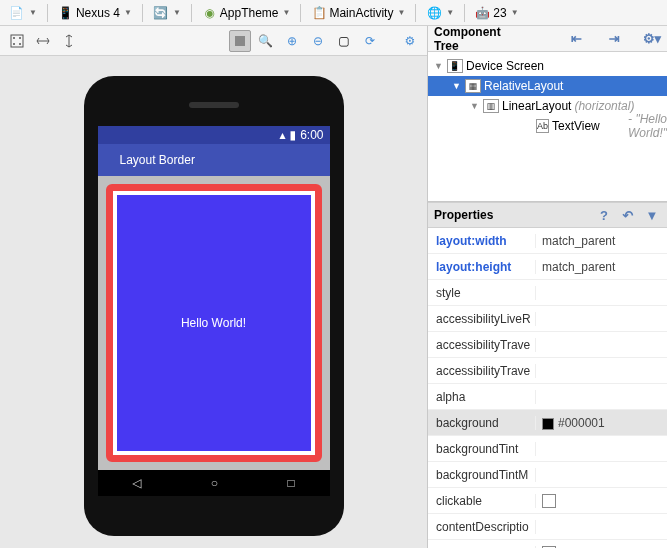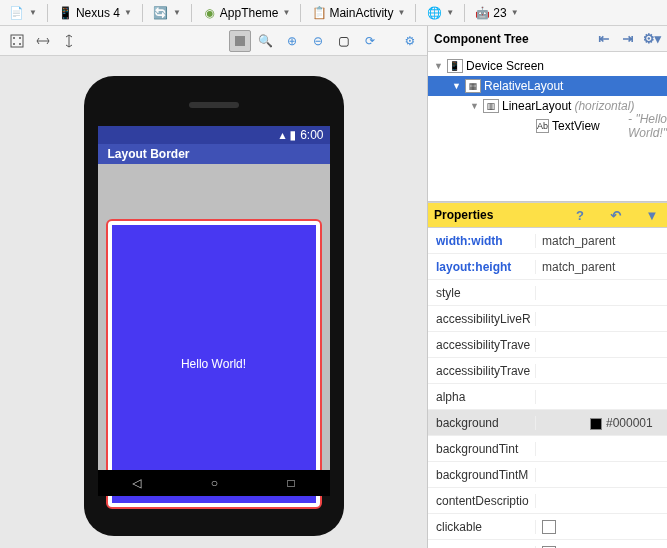--- a/index.html
+++ b/index.html
@@ -12,41 +12,41 @@
 .main-row { display: flex; flex: 1; min-height: 0; }
 .design-area { width: 428px; background: #e8e8e8; display: flex; flex-direction: column; border-right: 1px solid #c8c8c8; }
 .design-tools { display: flex; align-items: center; height: 30px; padding: 0 6px; gap: 4px; background: #f5f5f5; border-bottom: 1px solid #d0d0d0; }
 .tool-btn { width: 22px; height: 22px; display: flex; align-items: center; justify-content: center; border: 1px solid transparent; border-radius: 2px; cursor: pointer; }
 .tool-btn.sel { background: #d0d0d0; border-color: #a0a0a0; }
 .canvas-wrap { flex: 1; display: flex; align-items: flex-start; justify-content: center; padding: 20px 0; overflow: hidden; }
 .phone { width: 260px; height: 460px; background: #111; border-radius: 30px; padding: 50px 14px 40px 14px; position: relative; }
 .phone-speaker { width: 50px; height: 6px; background: #333; border-radius: 3px; position: absolute; top: 26px; left: 50%; transform: translateX(-50%); }
 .phone-screen { width: 100%; height: 100%; background: #fff; display: flex; flex-direction: column; }
 .statusbar { height: 18px; background: #303F9F; color: #fff; display: flex; align-items: center; justify-content: flex-end; padding: 0 6px; font-size: 9px; gap: 4px; }
-.appbar { height: 20px; background: #3F51B5; color: #fff; display: flex; align-items: center; padding: 0 10px; font-size: 12px; font-weight: bold; }
+.appbar { height: 32px; background: #3F51B5; color: #fff; display: flex; align-items: center; padding: 0 22px; font-size: 12px; }
 .content-area { flex: 1; background: #bfbfbf; padding: 8px; }
-.layout-border { width: 100%; height: 100%; background: #fff; border: 2px solid #ef4444; border-radius: 6px; padding: 4px; margin-top: 47px; }
+.layout-border { width: 100%; height: 100%; background: #fff; border: 7px solid #ef4444; border-radius: 6px; padding: 4px; }
 .inner-panel { width: 100%; height: 100%; background: #4838F2; display: flex; align-items: center; justify-content: center; color: #fff; font-size: 20px; font-weight: 300; }
 .nav-bar { height: 26px; background: #000; display: flex; align-items: center; justify-content: space-around; }
 .nav-btn { color: #ccc; font-size: 12px; }
 .right-panel { flex: 1; display: flex; flex-direction: column; background: #fff; }
-.panel-header { height: 26px; display: flex; align-items: center; padding: 0 6px; background: #f5f5f5; border-bottom: 1px solid #d0d0d0; font-weight: bold; gap: 6px; }
+.panel-header { height: 26px; display: flex; align-items: center; padding: 0 6px; background: #f5f5f5; border-bottom: 1px solid #d0d0d0; font-weight: bold; gap: 20px; }
 .panel-header .spacer { flex: 1; }
 .tree { flex: 1; overflow: auto; padding: 4px 0; min-height: 120px; max-height: 150px; border-bottom: 1px solid #c8c8c8; }
 .tree-row { display: flex; align-items: center; height: 20px; padding-left: 6px; gap: 3px; cursor: pointer; }
 .tree-row.sel { background: #3874d1; color: #fff; }
 .tree-row .twisty { width: 10px; color: #888; font-size: 9px; }
 .tree-row.sel .twisty { color: #fff; }
 .tree-icon { width: 16px; height: 14px; display: flex; align-items: center; justify-content: center; font-size: 9px; border: 1px solid #999; background: #fff; color: #333; }
 .tree-secondary { color: #999; font-style: italic; text-align: right; }
-.props-header { height: 26px; display: flex; align-items: center; padding: 8px 6px; background: #fde047; border-top: 1px solid #d0d0d0; border-bottom: 1px solid #d0d0d0; font-weight: bold; gap: 18px; }
+.props-header { height: 26px; display: flex; align-items: center; padding: 8px 6px; background: #e5e5e5; border-top: 1px solid #d0d0d0; border-bottom: 1px solid #d0d0d0; font-weight: bold; gap: 6px; }
 .props-header .spacer { flex: 1; }
 .props-table { flex: 1; overflow: auto; }
 .prop-row { display: flex; height: 26px; border-bottom: 1px solid #eee; align-items: center; }
-.prop-row.h { background: #e4e4e4; gap: 48px; }
+.prop-row.h { background: #e4e4e4; }
 .prop-name { width: 108px; padding-left: 8px; overflow: hidden; white-space: nowrap; color: #333; border-right: 1px solid #eee; }
 .prop-name.bold { font-weight: normal; }
 .prop-name.blue { color: #2b5fd9; font-weight: bold; }
 .prop-val { flex: 1; padding-left: 6px; display: flex; align-items: flex-end; gap: 4px; color: #444; }
 .swatch { width: 12px; height: 12px; border: 1px solid #888; background: #000; }
 .chk { width: 14px; height: 14px; border: 1px solid #888; background: #fff; }
 .hdr-btn { width: 18px; height: 18px; display: flex; align-items: center; justify-content: center; cursor: pointer; color: #5a7fb8; font-size: 13px; }
 </style>
 </head>
 <body>
@@ -193,21 +193,21 @@
 
     <div class="props-header">
       <span>Properties</span>
       <span class="spacer"></span>
       <span class="hdr-btn">?</span>
       <span class="hdr-btn">↶</span>
       <span class="hdr-btn">▼</span>
     </div>
     <div class="props-table" id="props">
         <div class="prop-row">
-          <div class="prop-name blue">width:width</div>
+          <div class="prop-name blue">layout:width</div>
           <div class="prop-val">
             <span>match_parent</span>
           </div>
         </div>
         <div class="prop-row">
           <div class="prop-name blue">layout:height</div>
           <div class="prop-val">
             <span>match_parent</span>
           </div>
         </div>
@@ -254,29 +254,29 @@
             <span></span>
           </div>
         </div>
         <div class="prop-row">
           <div class="prop-name">backgroundTintM</div>
           <div class="prop-val">
             <span></span>
           </div>
         </div>
         <div class="prop-row">
+          <div class="prop-name">clickable</div>
+          <div class="prop-val">
+            <span class="chk"></span>
+            <span></span>
+          </div>
+        </div>
+        <div class="prop-row">
           <div class="prop-name">contentDescriptio</div>
           <div class="prop-val">
-            <span></span>
-          </div>
-        </div>
-        <div class="prop-row">
-          <div class="prop-name">clickable</div>
-          <div class="prop-val">
-            <span class="chk"></span>
             <span></span>
           </div>
         </div>
         <div class="prop-row">
           <div class="prop-name">contextClickable</div>
           <div class="prop-val">
             <span class="chk"></span>
             <span></span>
           </div>
         </div>

